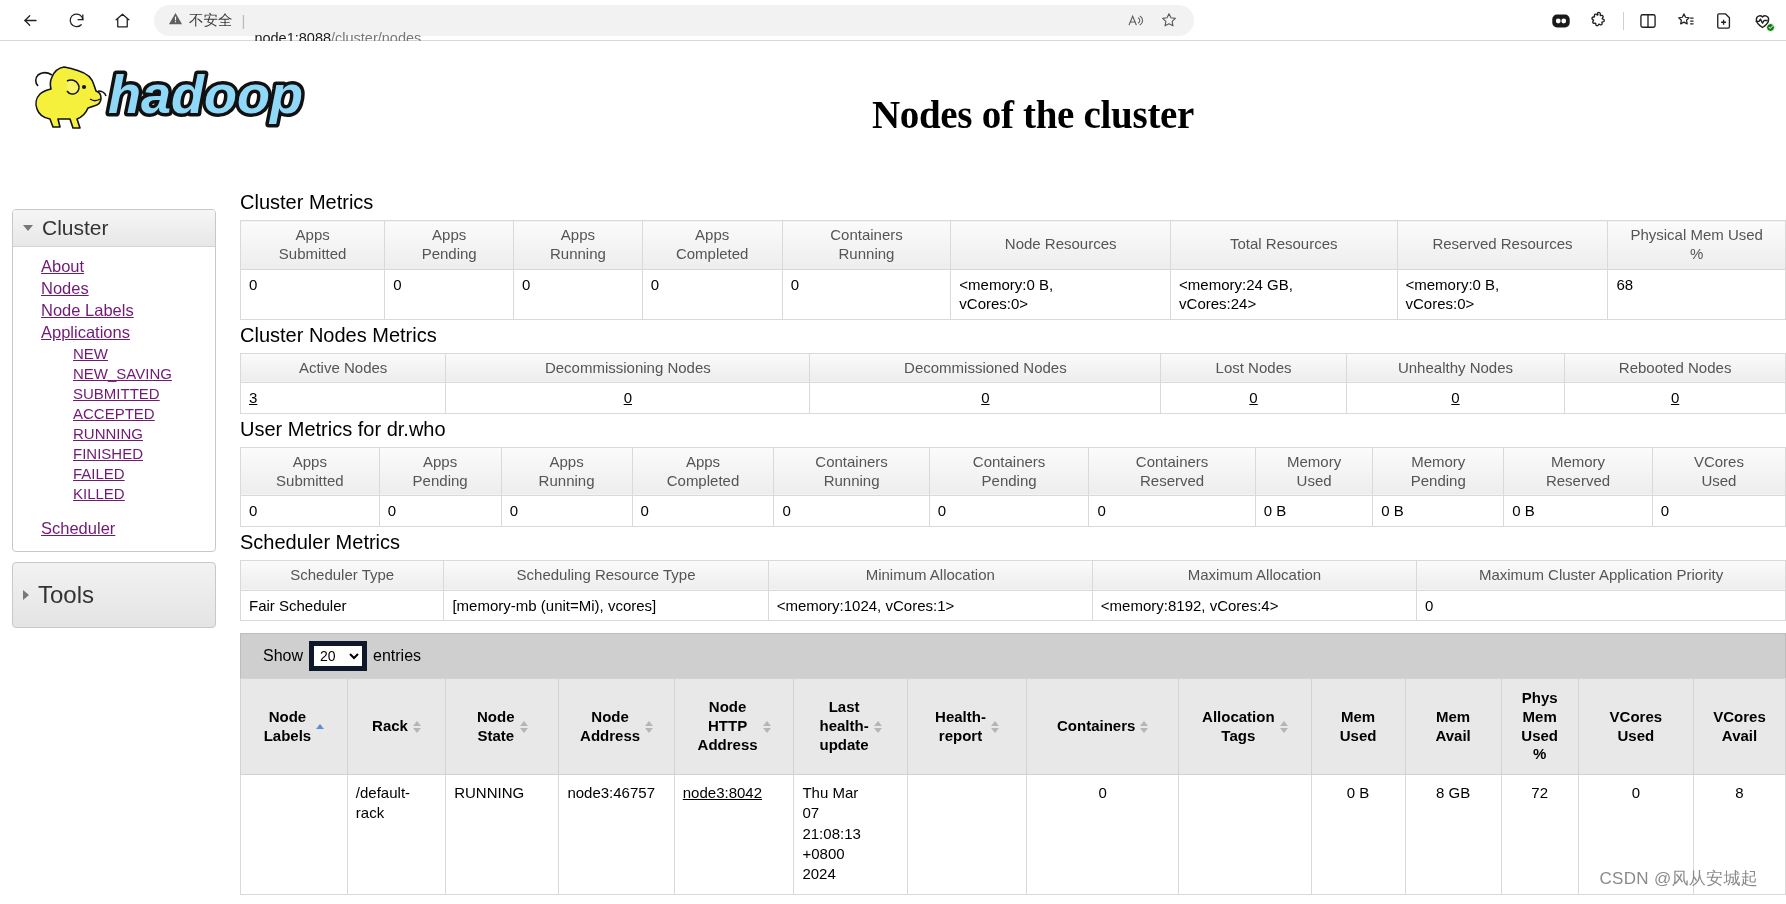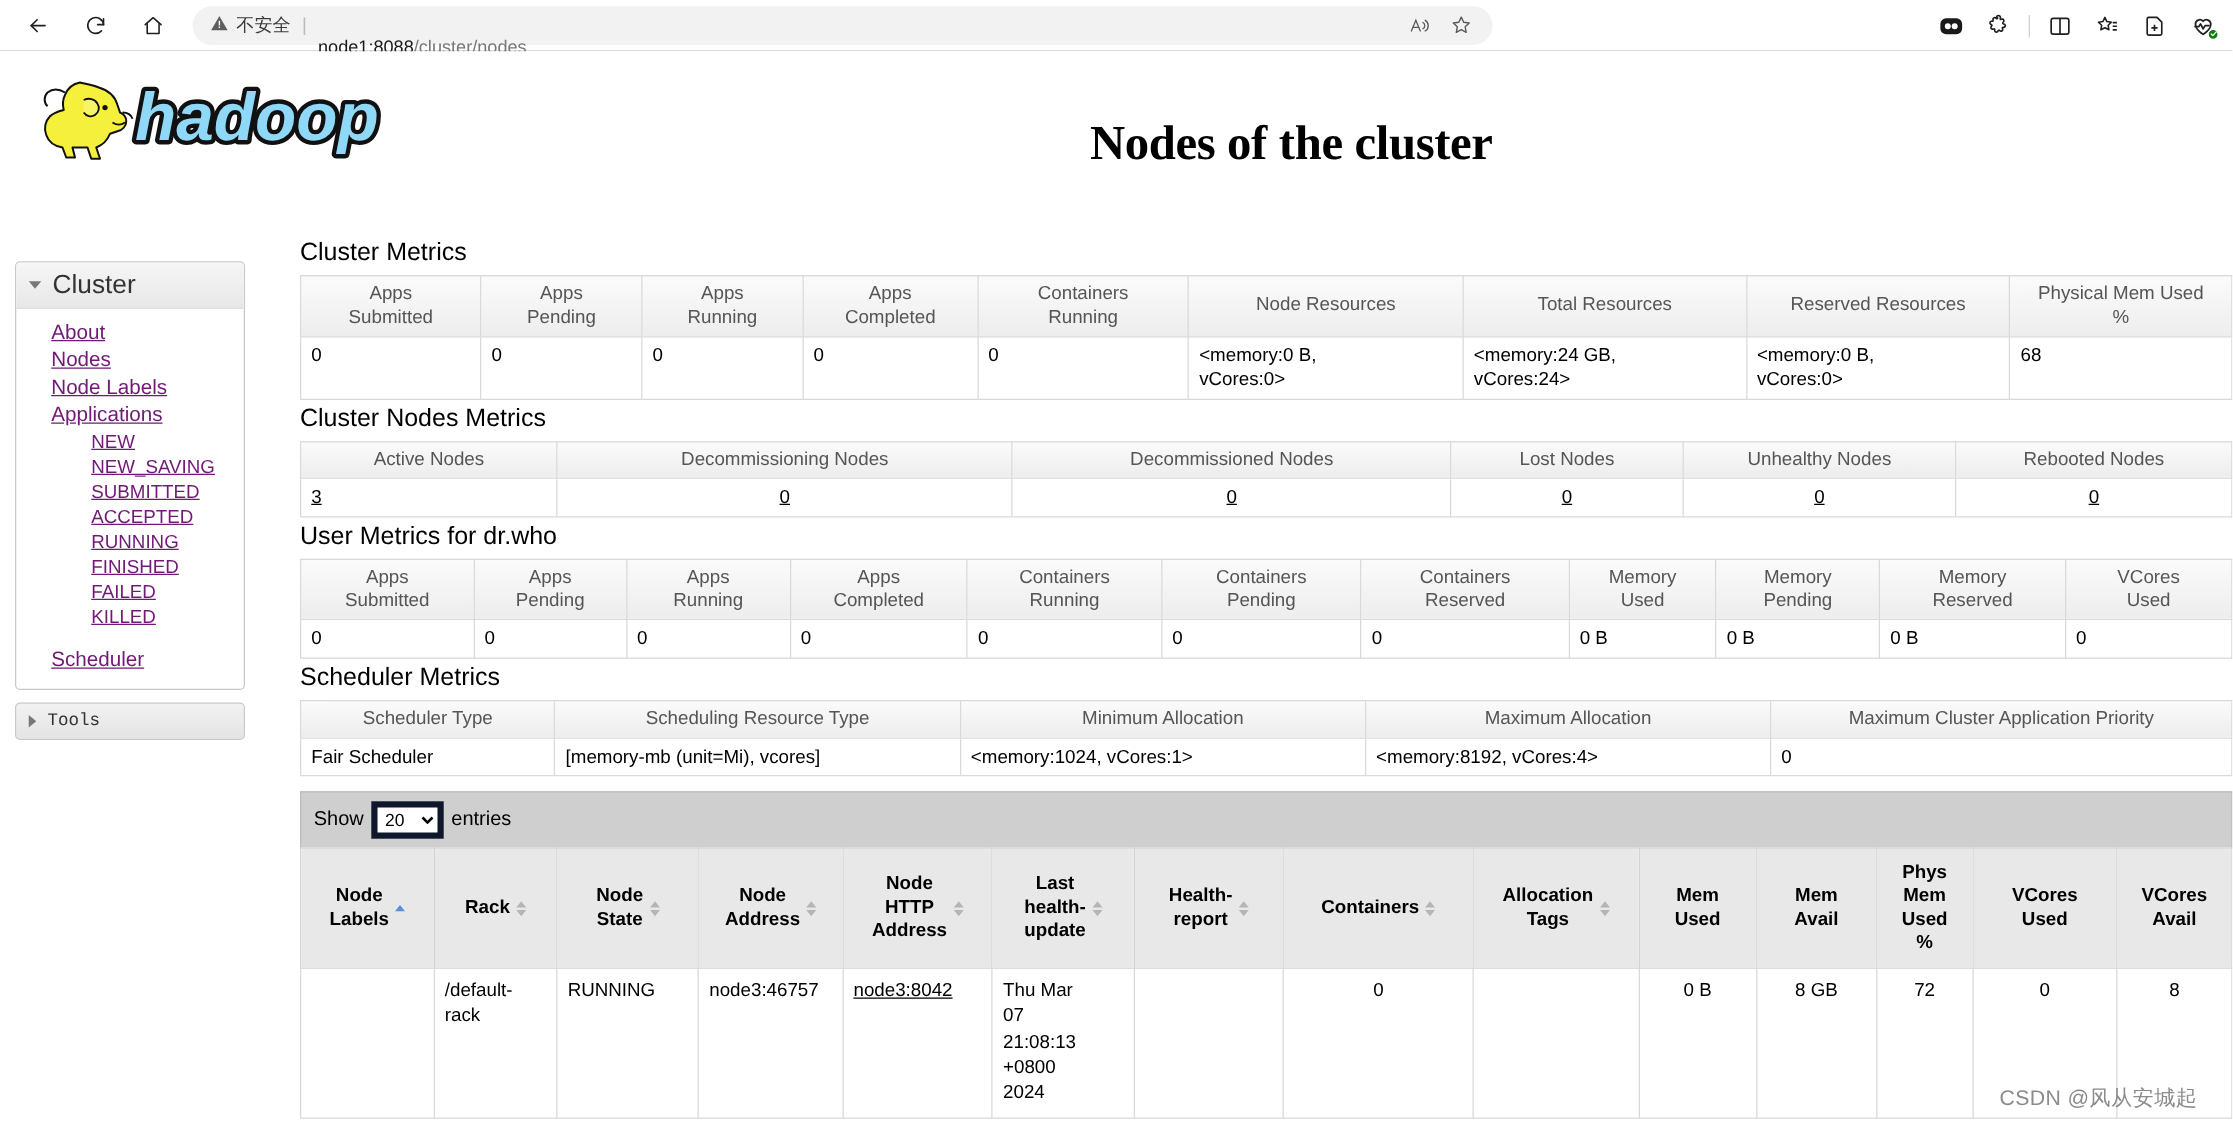--- a/index.html
+++ b/index.html
@@ -53,21 +53,21 @@
 
   .header-row{ display:flex; align-items:flex-end; height:96px; }
   .logo-wrap{ width:400px; padding:10px 0 0 12px; }
   .page-title{
     flex:1; text-align:center; font-size:39px; font-weight:bold;
     font-family:"Liberation Serif", serif;
     letter-spacing:-0.3px; padding-top:22px; padding-right:120px; color:#000;
   }
 
   
-  .sidebar{ position:absolute; left:12px; top:168px; width:184px; }
+  .sidebar{ position:absolute; left:12px; top:168px; width:204px; }
   .panel{
     border:1px solid #c8c8c8; border-radius:4px; background:#fff;
     margin-bottom:10px; overflow:hidden;
   }
   .panel-head{
     background:linear-gradient(#f6f6f6,#e7e7e7);
     border-bottom:1px solid #d5d5d5;
     padding:6px 10px; font-size:21px; color:#333; display:flex;align-items:center;gap:9px;
     font-family:"Liberation Sans", sans-serif;
   }
@@ -76,21 +76,21 @@
   .panel-body{ padding:8px 0 12px 0; }
   .nav-link{
     display:block; font-size:16.5px; color:#701a75; text-decoration:underline;
     padding:1.5px 0 1.5px 28px; cursor:pointer; white-space:nowrap;
   }
   .nav-link.sub{ padding-left:60px; font-size:15px; }
   .nav-link.spaced{ margin-top:14px; }
   .tools-head{
     background:linear-gradient(#f2f2f2,#e4e4e4);
     border:1px solid #c8c8c8; border-radius:4px;
-    padding:6px 10px; font-size:14px; color:#333; display:flex;align-items:center;gap:9px;font-family:Liberation Mono, monospace;
+    padding:18px 10px; font-size:24px; color:#333; display:flex;align-items:center;gap:9px;
   }
 
   
   .main{ position:absolute; left:240px; top:150px; right:0; }
   .sec-title{
     font-size:20px; color:#000; margin:0 0 6px 0; font-weight:normal;
     font-family:"Liberation Sans", sans-serif;
   }
   .sec-title.tight{ margin-top:4px; }
 
@@ -108,21 +108,21 @@
     border:1px solid #d9d9d9; padding:5px 8px; color:#000;
     text-align:left; vertical-align:top; line-height:1.3;
   }
   table.m td.lnk a{ color:#000; text-decoration:underline; }
   .nowrapcell{ white-space:pre-line; }
 
   
   .dt-wrap{ width:1546px; margin-top:12px; }
   .dt-top{
     background:#cfcfcf; border:1px solid #bdbdbd; border-bottom:none;
-    padding:7px 10px; font-size:16px; color:#000; display:flex; align-items:center; gap:6px;
+    padding:7px 22px; font-size:16px; color:#000; display:flex; align-items:center; gap:6px;
   }
   .dt-select{
     font-size:14px; font-family:"Liberation Sans",sans-serif;
     padding:1px 2px; border:5px solid #0f172a; background:#fff;
   }
   table.dt{ border-collapse:collapse; width:1546px; table-layout:fixed; font-size:15px;}
   table.dt th{
     background:#e8e8e8; border:1px solid #d2d2d2;
     font-weight:bold; color:#000; text-align:center; vertical-align:middle;
     padding:10px 6px; height:96px; line-height:1.25; position:relative;

